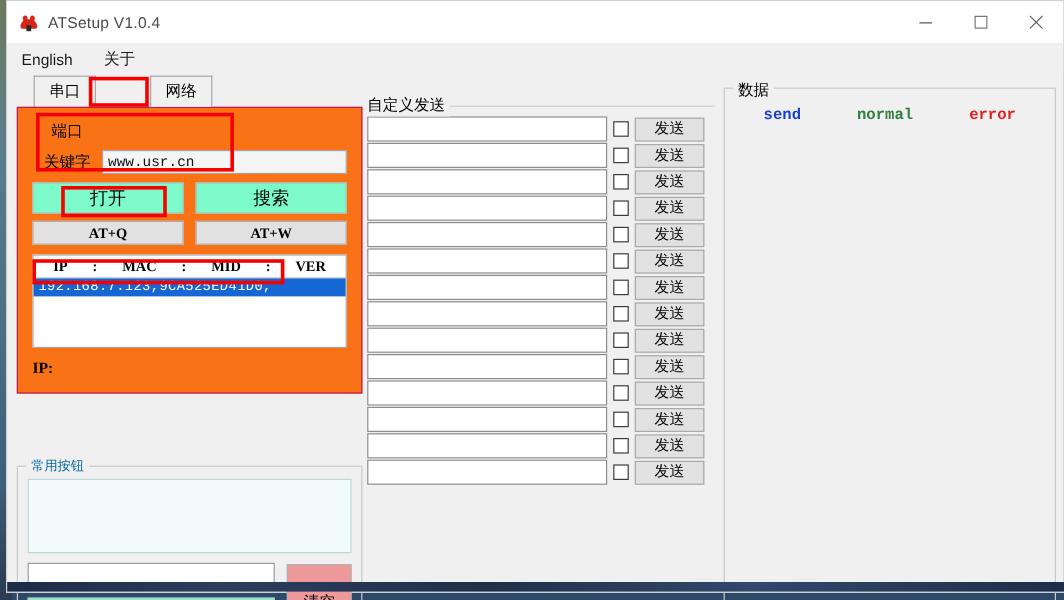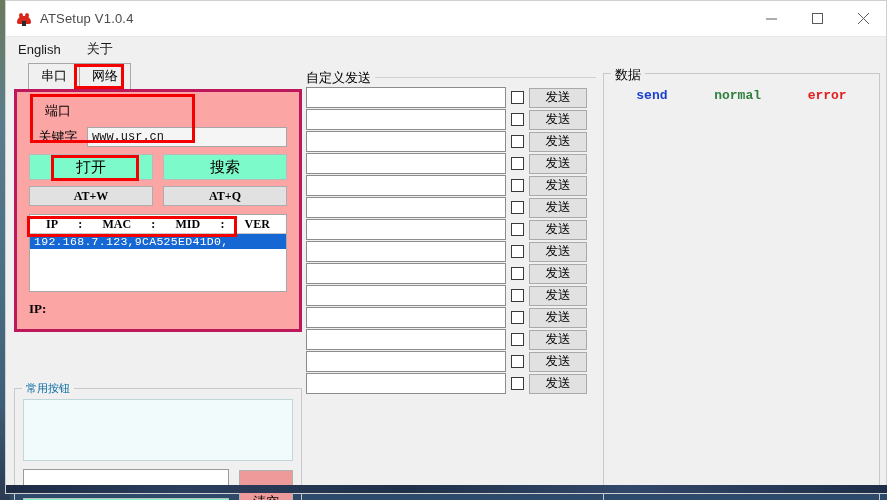--- a/index.html
+++ b/index.html
@@ -44,28 +44,28 @@
   
   .menubar {
     height:24px; background:#f0f0f0; display:flex; align-items:center;
     padding-left:8px; gap:18px; flex:none;
   }
   .menu-item { font-size:13px; color:#1a1a1a; padding:2px 4px; }
   
   .content { flex:1; position:relative; }
   
   .col-left { position:absolute; left:8px; top:4px; width:288px; }
-  .tabs { display:flex; align-items:flex-end; height:24px; padding-left:14px; }
+  .tabs { display:flex; align-items:flex-end; height:24px; padding-left:14px;gap:46px; }
   .tab {
     font-size:13px; padding:3px 12px 4px; border:1px solid #a7a7a7;
     background:#f0f0f0; border-bottom:none; margin-right:-1px; color:#000;
   }
   .tab.active { background:#f0f0f0; position:relative; z-index:2; }
   .tabpanel {
-    border:3px solid #be185d; background:#fca5a5; padding:10px 12px 12px;
+    border:1px solid #be185d; background:#f97316; padding:10px 12px 12px;
     position:relative;
   }
   .frow { display:flex; align-items:center; margin-bottom:7px; }
   .flabel { width:58px; font-size:13px; color:#000; text-align:center; }
   .finput {
     flex:1; height:20px; border:1px solid #a7a7a7; background:#f5f5f5;
     font-family:"Liberation Mono", monospace; font-size:12px;
     padding:0 4px; line-height:18px; color:#111;
   }
   .btnrow { display:flex; gap:10px; margin-top:4px; margin-bottom:6px; }
@@ -111,21 +111,21 @@
   }
   .clearbtn {
     position:absolute; right:0; top:71px; width:54px; height:63px;
     background:#ef9a9a; border:1px solid #b1b1b1; font-size:13px;
     display:flex; align-items:center; justify-content:center; color:#000;
   }
   
   .col-mid { position:absolute; left:300px; top:4px; width:290px; }
   .at-top { display:flex; gap:4px; }
   .at-top .atbtn { height:21px; }
-  .mid-panel { position:relative; margin-top:3px; }
+  .mid-panel { position:relative; margin-top:14px; }
   .mid-legend { font-size:13px; color:#000; position:relative; z-index:2; background:#f0f0f0; display:inline-block; padding-right:4px; }
   .mid-hr { position:absolute; left:0; right:0; top:9px; border-top:1px solid #d0d0d0; }
   .sendrow { display:flex; align-items:center; gap:5px; margin-bottom:1px; }
   .sendrow input.txt {
     width:200px; height:21px; border:1px solid #8c8c8c; background:#fff;
     font-family:"Liberation Mono", monospace; font-size:11px; padding:0 3px;
   }
   .cb { width:13px; height:13px; border:1px solid #3a3a3a; background:#fff; flex:none; }
   .sendbtn {
     width:58px; height:20px; background:#e1e1e1; border:1px solid #a9a9a9;
@@ -215,22 +215,22 @@
         </div>
         <div class="frow">
           <div class="flabel">关键字</div>
           <input class="finput" value="www.usr.cn" style="">
         </div>
         <div class="btnrow">
           <div class="gbtn tall">打开</div>
           <div class="gbtn tall">搜索</div>
         </div>
         <div class="btnrow">
+          <div class="atbtn">AT+Q</div>
           <div class="atbtn">AT+W</div>
-          <div class="atbtn">AT+Q</div>
         </div>
         <div class="devlist">
           <div class="devhdr">
             <span>IP</span>
             <span>:</span>
             <span>MAC</span>
             <span>:</span>
             <span>MID</span>
             <span>:</span>
             <span>VER</span>

